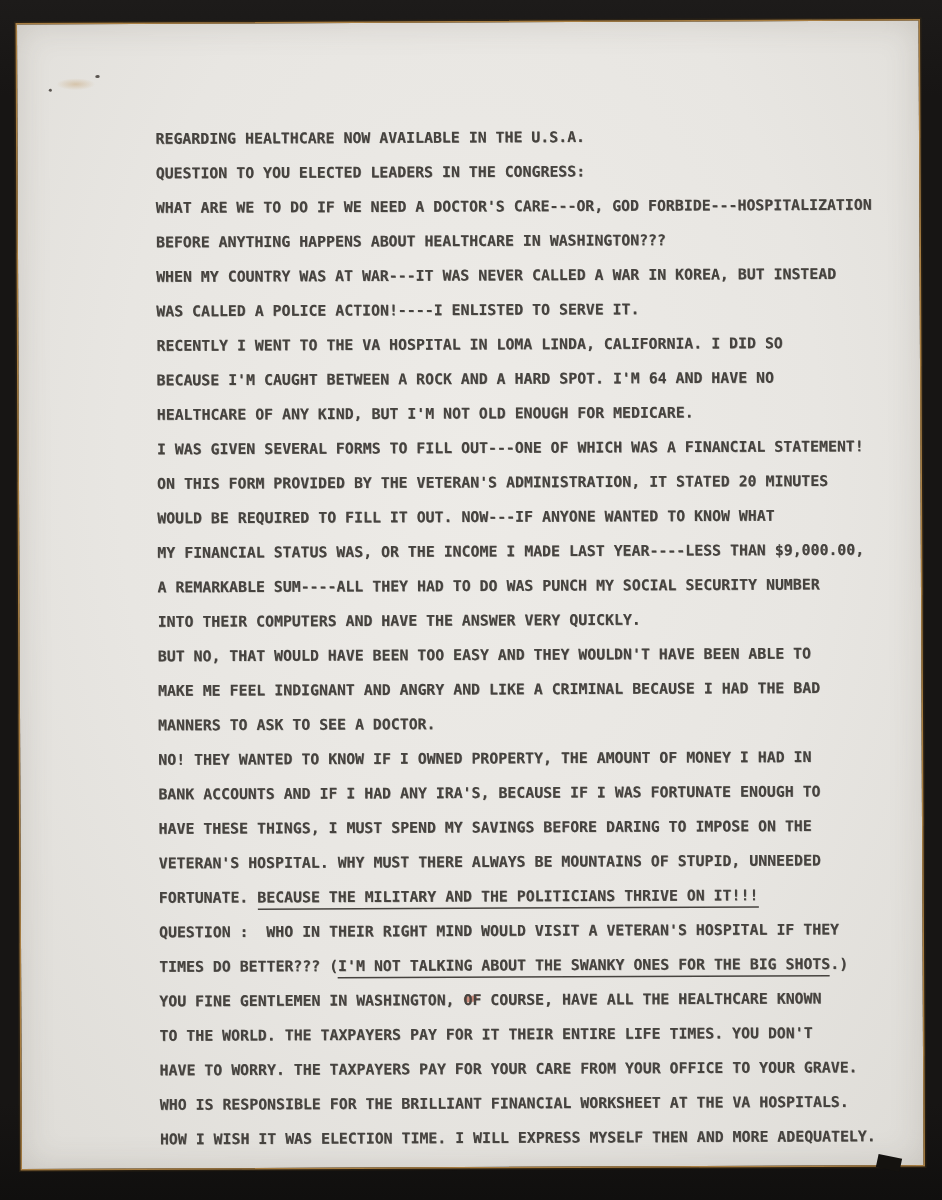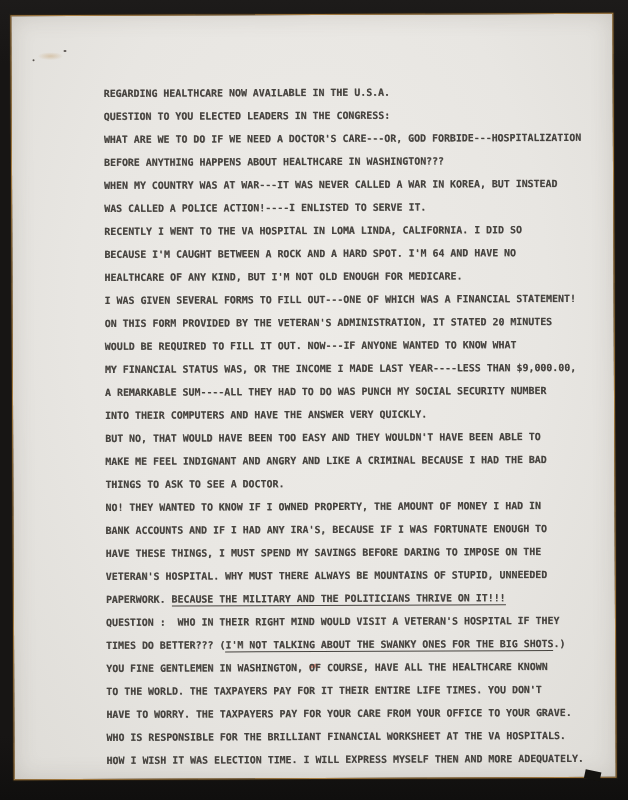--- a/index.html
+++ b/index.html
@@ -101,26 +101,26 @@
         <div class="line"><span>BECAUSE I'M CAUGHT BETWEEN A ROCK AND A HARD SPOT. I'M 64 AND HAVE NO</span></div>
         <div class="line"><span>HEALTHCARE OF ANY KIND, BUT I'M NOT OLD ENOUGH FOR MEDICARE.</span></div>
         <div class="line"><span>I WAS GIVEN SEVERAL FORMS TO FILL OUT---ONE OF WHICH WAS A FINANCIAL STATEMENT!</span></div>
         <div class="line"><span>ON THIS FORM PROVIDED BY THE VETERAN'S ADMINISTRATION, IT STATED 20 MINUTES</span></div>
         <div class="line"><span>WOULD BE REQUIRED TO FILL IT OUT. NOW---IF ANYONE WANTED TO KNOW WHAT</span></div>
         <div class="line"><span>MY FINANCIAL STATUS WAS, OR THE INCOME I MADE LAST YEAR----LESS THAN $9,000.00,</span></div>
         <div class="line"><span>A REMARKABLE SUM----ALL THEY HAD TO DO WAS PUNCH MY SOCIAL SECURITY NUMBER</span></div>
         <div class="line"><span>INTO THEIR COMPUTERS AND HAVE THE ANSWER VERY QUICKLY.</span></div>
         <div class="line"><span>BUT NO, THAT WOULD HAVE BEEN TOO EASY AND THEY WOULDN'T HAVE BEEN ABLE TO</span></div>
         <div class="line"><span>MAKE ME FEEL INDIGNANT AND ANGRY AND LIKE A CRIMINAL BECAUSE I HAD THE BAD</span></div>
-        <div class="line"><span>THINGS TO ASK TO SEE A DOCTOR.</span></div>
+        <div class="line"><span>MANNERS TO ASK TO SEE A DOCTOR.</span></div>
         <div class="line"><span>NO! THEY WANTED TO KNOW IF I OWNED PROPERTY, THE AMOUNT OF MONEY I HAD IN</span></div>
         <div class="line"><span>BANK ACCOUNTS AND IF I HAD ANY IRA'S, BECAUSE IF I WAS FORTUNATE ENOUGH TO</span></div>
         <div class="line"><span>HAVE THESE THINGS, I MUST SPEND MY SAVINGS BEFORE DARING TO IMPOSE ON THE</span></div>
         <div class="line"><span>VETERAN'S HOSPITAL. WHY MUST THERE ALWAYS BE MOUNTAINS OF STUPID, UNNEEDED</span></div>
-        <div class="line"><span>PAPERWORK. </span><span class="ul">BECAUSE THE MILITARY AND THE POLITICIANS THRIVE ON IT!!!</span></div>
+        <div class="line"><span>FORTUNATE. </span><span class="ul">BECAUSE THE MILITARY AND THE POLITICIANS THRIVE ON IT!!!</span></div>
         <div class="line"><span>QUESTION :  WHO IN THEIR RIGHT MIND WOULD VISIT A VETERAN'S HOSPITAL IF THEY</span></div>
         <div class="line"><span>TIMES DO BETTER??? (</span><span class="ul">I'M NOT TALKING ABOUT THE SWANKY ONES FOR THE BIG SHOTS</span><span>.)</span></div>
         <div class="line"><span>YOU FINE GENTLEMEN IN WASHINGTON, OF COURSE, HAVE ALL THE HEALTHCARE KNOWN</span></div>
         <div class="line"><span>TO THE WORLD. THE TAXPAYERS PAY FOR IT THEIR ENTIRE LIFE TIMES. YOU DON'T</span></div>
         <div class="line"><span>HAVE TO WORRY. THE TAXPAYERS PAY FOR YOUR CARE FROM YOUR OFFICE TO YOUR GRAVE.</span></div>
         <div class="line"><span>WHO IS RESPONSIBLE FOR THE BRILLIANT FINANCIAL WORKSHEET AT THE VA HOSPITALS.</span></div>
         <div class="line"><span>HOW I WISH IT WAS ELECTION TIME. I WILL EXPRESS MYSELF THEN AND MORE ADEQUATELY.</span></div>
       </div>
   </div>
 </div>

